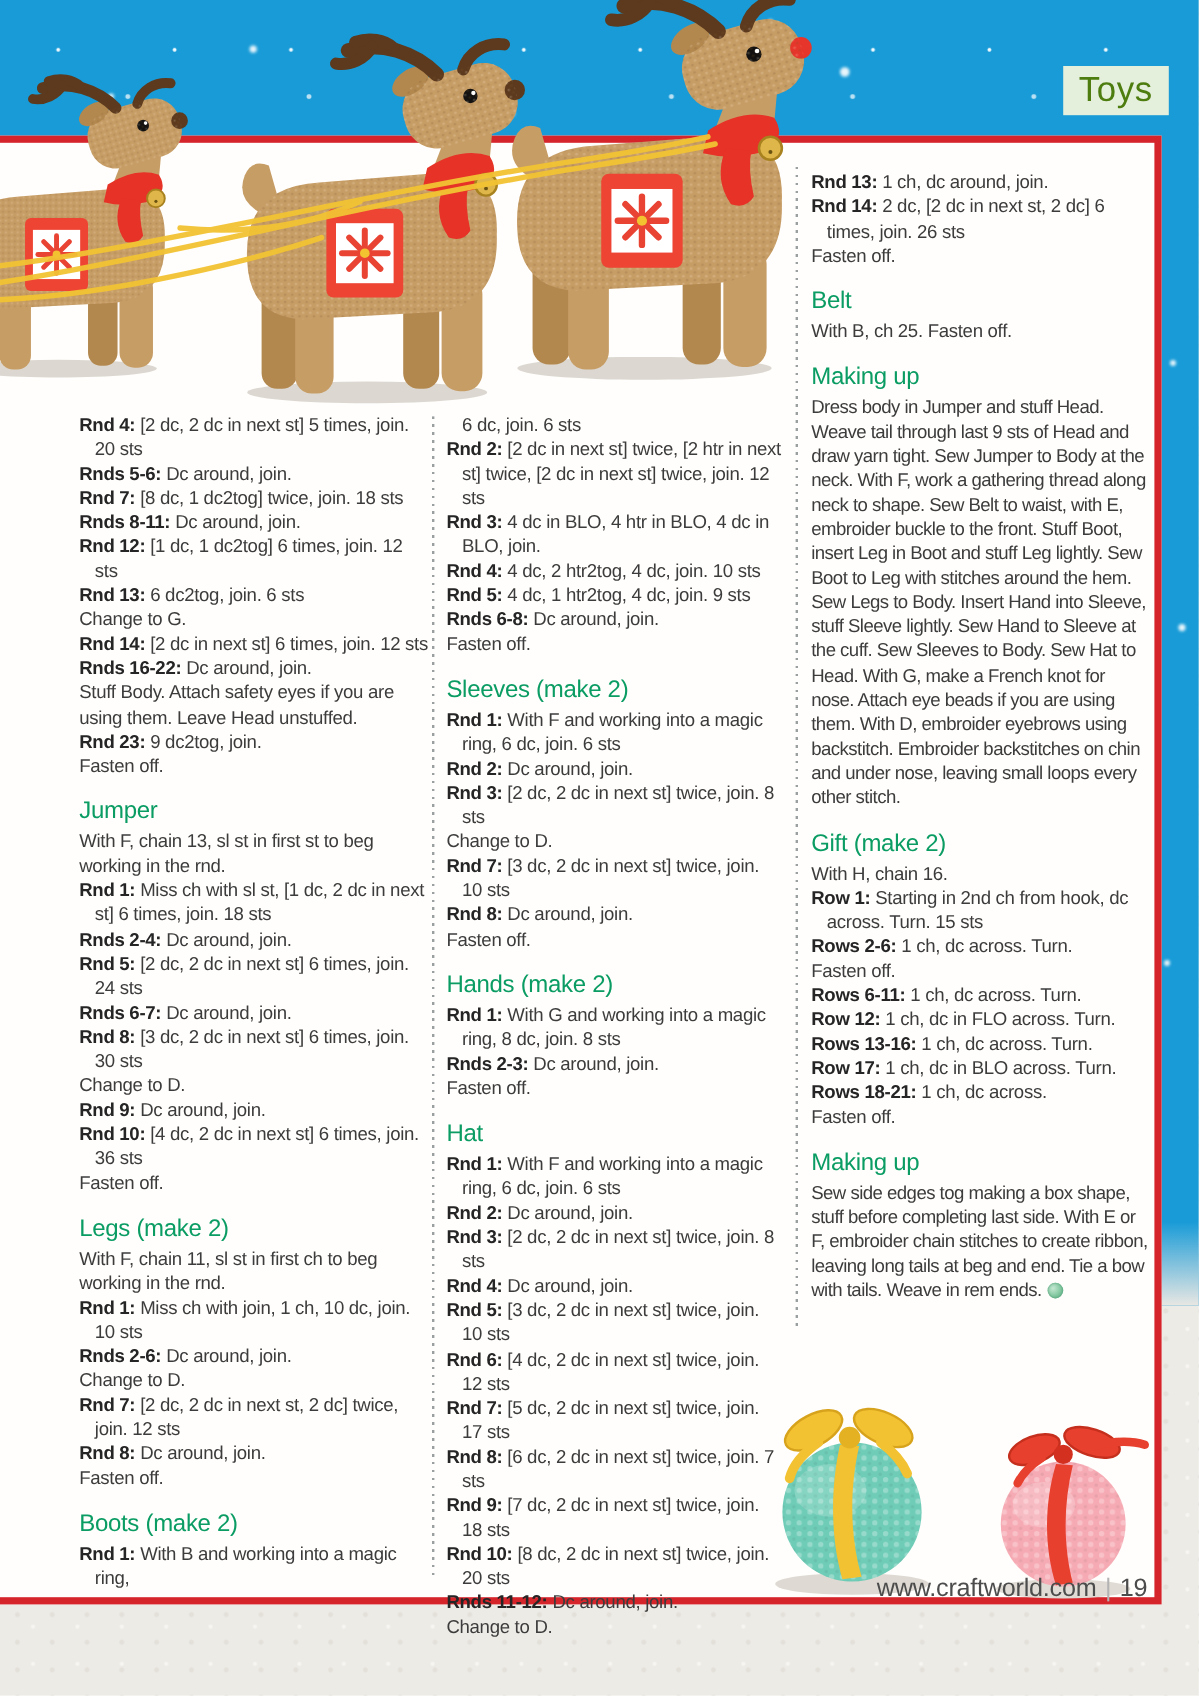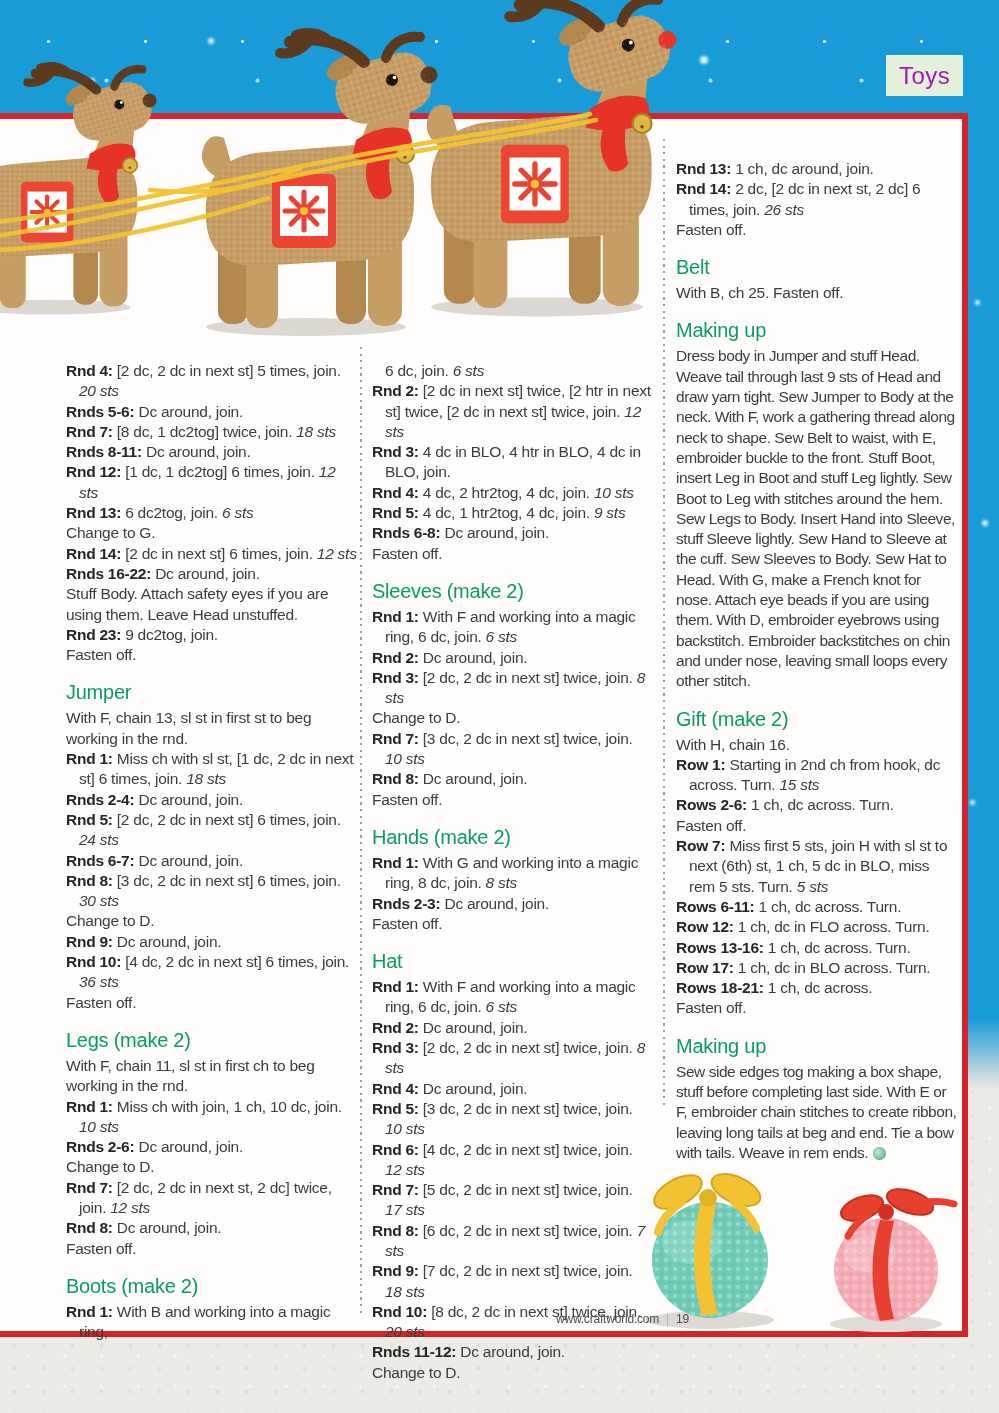--- a/index.html
+++ b/index.html
@@ -26,41 +26,41 @@
   .divider{position:absolute;width:2px;
          background-image:repeating-linear-gradient(to bottom,#9aa0a0 0 2.2px,transparent 2.2px 6.6px);}
   #sep1{left:360px;top:347px;height:966px}
   #sep2{left:663px;top:139px;height:970px}
   
   .col{position:absolute;font-size:15.5px;line-height:20.3px;letter-spacing:-0.25px;color:#3c3c3c}
   #col1{left:66px;top:345px;width:292px}
   #col2{left:372px;top:345px;width:281px}
   #col3{left:676px;top:143px;width:283px}
   .section{margin-top:15px}
-  .section:first-child{margin-top:16px}
+  .section:first-child{margin-top:0}
   .heading{font-size:20px;font-weight:normal;color:#0a9c63;line-height:25px;margin:0 0 3px}
   .heading .suffix{font-size:20px}
   .ln{margin:0}
   .ln b{color:#252525}
   .hang{padding-left:13px;text-indent:-13px}
   .cont{padding-left:13px}
-  .count{font-style:italic}
+  .count{}
   .para{margin:0;letter-spacing:-0.45px}
   .marker{display:inline-block;width:13px;height:13px;border-radius:50%;margin-left:5px;vertical-align:-2px;
           background:radial-gradient(circle at 35% 35%, #c4e8d2, #7cc49b 60%, #5aa57f);
           box-shadow:inset 0 0 2px #4d9a74;}
   
-  .toys{position:absolute;left:886px;top:55px;background:#e4efdc;color:#a21caf;
-        font-size:24px;line-height:41px;padding:0 13px;letter-spacing:.5px}
+  .toys{position:absolute;left:886px;top:55px;background:#e4efdc;color:#4d7c0f;
+        font-size:29px;line-height:41px;padding:0 13px;letter-spacing:.5px}
   
   #reindeer{position:absolute;left:0;top:0;width:684px;height:348px}
   #gifts{position:absolute;left:618px;top:1158px;width:352px;height:186px}
   
-  .footer{position:absolute;left:556px;top:1312px;width:400px;text-align:left;
-          font-size:12px;color:#4c4c4c;letter-spacing:-0.2px}
+  .footer{position:absolute;left:556px;top:1312px;width:400px;text-align:right;
+          font-size:21px;color:#4c4c4c;letter-spacing:-0.2px}
   .footer .sep{color:#b3b3b3;padding:0 7px}
 </style>
 </head>
 <body>
 
 <div class="sky"></div>
 <div class="flake" style="left:208px;top:38px;width:6px;height:6px"></div>
 <div class="flake" style="left:424px;top:92px;width:5px;height:5px"></div>
 <div class="flake" style="left:700px;top:56px;width:8px;height:8px"></div>
 <div class="flake" style="left:640px;top:16px;width:4px;height:4px"></div>
@@ -234,21 +234,20 @@
     <div class="section">
       <h3 class="heading">Making up</h3>
       <p class="para">Dress body in Jumper and stuff Head. Weave tail through last 9 sts of Head and draw yarn tight. Sew Jumper to Body at the neck. With F, work a gathering thread along neck to shape. Sew Belt to waist, with E, embroider buckle to the front. Stuff Boot, insert Leg in Boot and stuff Leg lightly. Sew Boot to Leg with stitches around the hem. Sew Legs to Body. Insert Hand into Sleeve, stuff Sleeve lightly. Sew Hand to Sleeve at the cuff. Sew Sleeves to Body. Sew Hat to Head. With G, make a French knot for nose. Attach eye beads if you are using them. With D, embroider eyebrows using backstitch. Embroider backstitches on chin and under nose, leaving small loops every other stitch.</p>
     </div>
     <div class="section">
       <h3 class="heading">Gift<span class="suffix"> (make 2)</span></h3>
       <p class="ln">With H, chain 16.</p>
       <p class="ln hang"><b>Row 1: </b>Starting in 2nd ch from hook, dc across. Turn.<span class="count"> 15 sts</span></p>
       <p class="ln hang"><b>Rows 2-6: </b>1 ch, dc across. Turn.</p>
       <p class="ln">Fasten off.</p>
-      <p class="ln hang"><b>Row 7: </b>Miss first 5 sts, join H with sl st to next (6th) st, 1 ch, 5 dc in BLO, miss rem 5 sts. Turn.<span class="count"> 5 sts</span></p>
       <p class="ln hang"><b>Rows 6-11: </b>1 ch, dc across. Turn.</p>
       <p class="ln hang"><b>Row 12: </b>1 ch, dc in FLO across. Turn.</p>
       <p class="ln hang"><b>Rows 13-16: </b>1 ch, dc across. Turn.</p>
       <p class="ln hang"><b>Row 17: </b>1 ch, dc in BLO across. Turn.</p>
       <p class="ln hang"><b>Rows 18-21: </b>1 ch, dc across.</p>
       <p class="ln">Fasten off.</p>
     </div>
     <div class="section">
       <h3 class="heading">Making up</h3>
       <p class="para">Sew side edges tog making a box shape, stuff before completing last side. With E or F, embroider chain stitches to create ribbon, leaving long tails at beg and end. Tie a bow with tails. Weave in rem ends.<span class="marker"></span></p>

